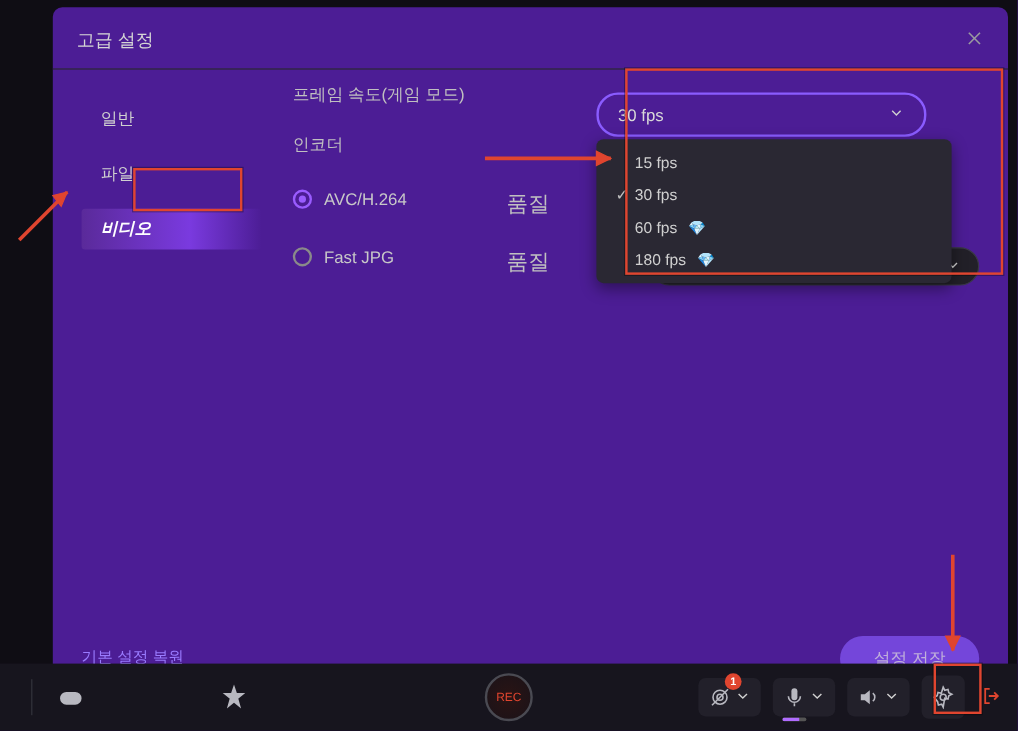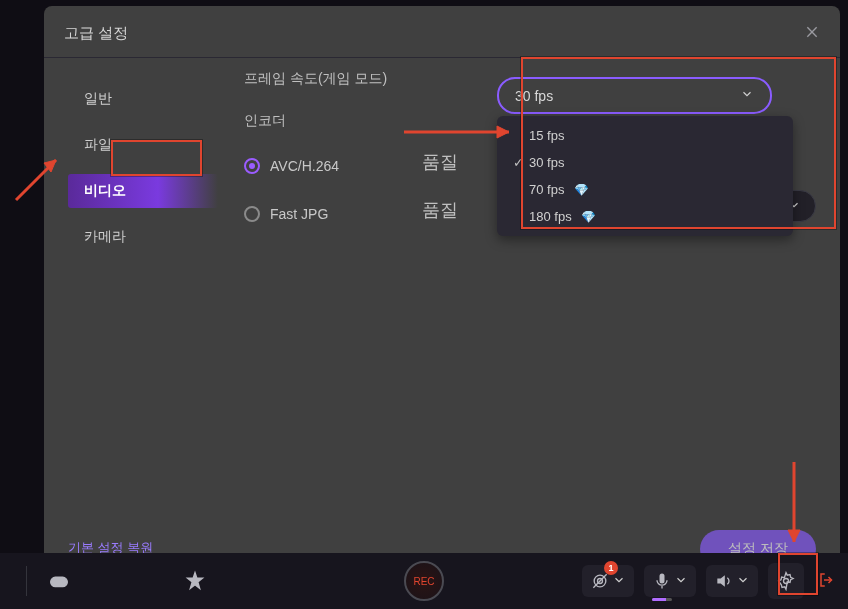--- a/index.html
+++ b/index.html
@@ -10,21 +10,21 @@
     font-family: -apple-system, "Segoe UI", sans-serif;
     color: #c5c5c5;
     font-size: 14px;
     position: relative;
     overflow: hidden;
   }
   .panel {
     position: absolute;
     left: 44px; top: 6px;
     width: 796px; height: 580px;
-    background: #404040;
+    background: #4c1d95;
     border-radius: 8px;
   }
   .panel-header {
     display: flex; align-items: center; justify-content: space-between;
     padding: 18px 20px 14px 20px;
     border-bottom: 1px solid #2a2833;
   }
   .panel-title { color: #d5d5d5; font-size: 15px; }
   .close-icon { cursor: pointer; color: #9a9aa0; }
   .close-icon svg { width: 16px; height: 16px; stroke: currentColor; stroke-width: 2; fill: none; }
@@ -35,25 +35,26 @@
     padding: 8px 16px;
     margin-bottom: 12px;
     cursor: pointer;
     border-radius: 3px;
     color: #d0d0d0;
   }
   .sidebar-item.active {
     background: linear-gradient(90deg, #5a2a9a, #7a3adf 60%, rgba(122,58,223,0));
     color: #fff;
     font-weight: 600;
+    font-style: italic;
   }
   .content {
     position: absolute; left: 200px; top: 64px; right: 20px;
   }
-  .row { display: flex; align-items: flex-end; margin-bottom: 28px; }
+  .row { display: flex; align-items: flex-start; margin-bottom: 28px; }
   .label { width: 170px; color: #c0c0c0; }
   .select-box {
     position: absolute;
     left: 497px; top: 77px;
     width: 275px;
     border: 2px solid #8a5cff;
     border-radius: 18px;
     padding: 8px 16px;
     background: transparent;
     color: #d8d8d8;
@@ -194,21 +195,20 @@
           <line x1="5" y1="5" x2="19" y2="19"></line>
           <line x1="19" y1="5" x2="5" y2="19"></line>
         </svg>
     </span>
   </div>
 
   <div class="sidebar">
     <div class="sidebar-item"><span>일반</span></div>
     <div class="sidebar-item"><span>파일</span></div>
     <div class="sidebar-item active"><span>비디오</span></div>
-    <div class="sidebar-item"><span>카메라</span></div>
   </div>
 
   <div class="content">
     <div class="row">
       <span class="label">프레임 속도(게임 모드)</span>
     </div>
     <div class="row" style="margin-top:-4px;">
       <span class="label">인코더</span>
     </div>
 
@@ -249,21 +249,21 @@
 </div>
 <div class="dropdown-list">
   <div class="dropdown-item">
     <span>15 fps</span>
   </div>
   <div class="dropdown-item">
     <span class="check">✓</span>
     <span>30 fps</span>
   </div>
   <div class="dropdown-item">
-    <span>70 fps</span>
+    <span>60 fps</span>
     <span class="diamond">💎</span>
   </div>
   <div class="dropdown-item">
     <span>180 fps</span>
     <span class="diamond">💎</span>
   </div>
 </div>
 
 <div class="appbar">
   <span style="width:1px;height:30px;background:#34343c;margin:0 14px;"></span>

